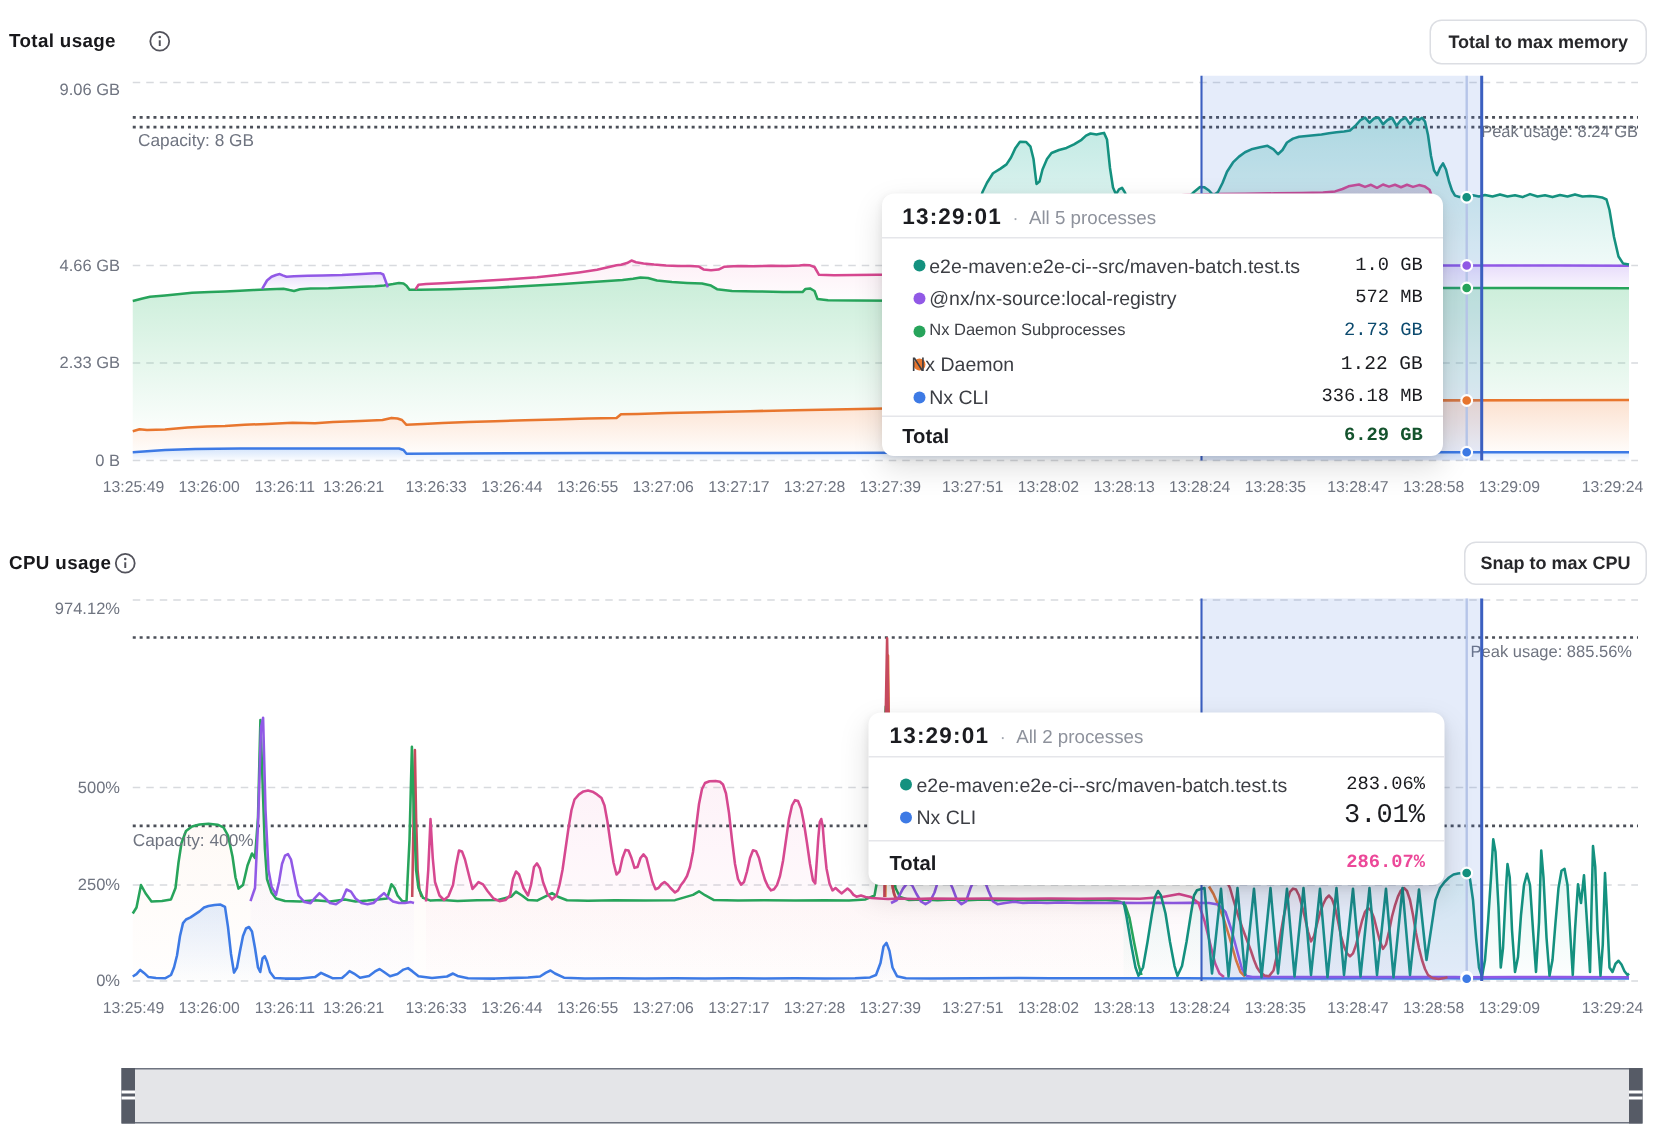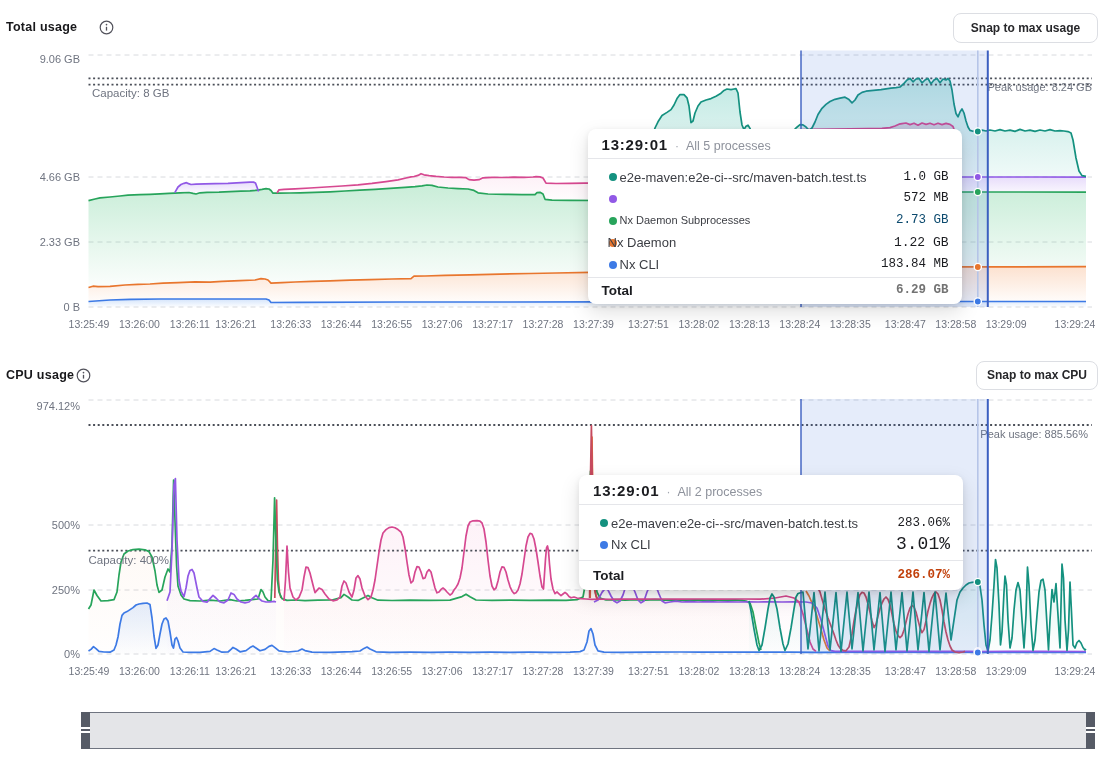--- a/index.html
+++ b/index.html
@@ -180,57 +180,58 @@
     <circle cx="7.5" cy="7.5" r="6.3" fill="none" stroke="#52525b" stroke-width="1.2"></circle>
     <line x1="7.5" y1="6.8" x2="7.5" y2="10.6" stroke="#52525b" stroke-width="1.3"></line>
     <circle cx="7.5" cy="4.6" r="0.85" fill="#52525b"></circle>
   </svg>
 <div class="title" style="left:6px;top:368px">CPU usage</div>
 <svg width="15" height="15" viewBox="0 0 15 15" style="position:absolute;left:75.5px;top:368.0px">
     <circle cx="7.5" cy="7.5" r="6.3" fill="none" stroke="#52525b" stroke-width="1.2"></circle>
     <line x1="7.5" y1="6.8" x2="7.5" y2="10.6" stroke="#52525b" stroke-width="1.3"></line>
     <circle cx="7.5" cy="4.6" r="0.85" fill="#52525b"></circle>
   </svg>
-<div class="btn" style="left:953px;top:13px;width:145px;height:29.5px">Snap to max usage</div>
+<div class="btn" style="left:953px;top:13px;width:145px;height:29.5px">Total to max memory</div>
 <div class="btn" style="left:976px;top:360.5px;width:122px;height:29.5px">Snap to max CPU</div>
 <div style="position:absolute;left:587.5px;top:128.5px;width:374px;background:#fff;border-radius:8px;box-shadow:0 8px 20px rgba(0,0,0,0.13),0 2px 6px rgba(0,0,0,0.08);z-index:10;font-family:'Liberation Sans',sans-serif">
     <div style="padding:7px 14px 5px 14px;border-bottom:1px solid #e5e6ea;display:flex;align-items:baseline">
       <span style="font-size:15px;font-weight:700;letter-spacing:0.8px;color:#1b1c20">13:29:01</span>
       <span style="font-size:12px;color:#a3a7b0;margin:0 7px">·</span>
       <span style="font-size:12.5px;color:#8e929c">All 5 processes</span>
     </div>
     <div style="padding:8px 0 2px 0">
       <div style="position:relative;height:21.8px;line-height:21.8px">
         <span style="position:absolute;left:21px;top:50%;margin-top:-4px;width:8px;height:8px;border-radius:50%;background:#14917f"></span>
         <span style="position:absolute;left:32px;font-size:13px;color:#3c3e44">e2e-maven:e2e-ci--src/maven-batch.test.ts</span>
         <span style="position:absolute;right:13px;font-family:'Liberation Mono',monospace;font-size:12.5px;color:#1b1c20">1.0 GB</span>
       </div>
       <div style="position:relative;height:21.8px;line-height:21.8px">
         <span style="position:absolute;left:21px;top:50%;margin-top:-4px;width:8px;height:8px;border-radius:50%;background:#9159e6"></span>
+        <span style="position:absolute;left:32px;font-size:13px;color:#3c3e44">@nx/nx-source:local-registry</span>
         <span style="position:absolute;right:13px;font-family:'Liberation Mono',monospace;font-size:12.5px;color:#1b1c20">572 MB</span>
       </div>
       <div style="position:relative;height:21.8px;line-height:21.8px">
         <span style="position:absolute;left:21px;top:50%;margin-top:-4px;width:8px;height:8px;border-radius:50%;background:#27a45b"></span>
         <span style="position:absolute;left:32px;font-size:11px;color:#3c3e44">Nx Daemon Subprocesses</span>
         <span style="position:absolute;right:13px;font-family:'Liberation Mono',monospace;font-size:12.5px;color:#0c4a6e">2.73 GB</span>
       </div>
       <div style="position:relative;height:21.8px;line-height:21.8px">
         <span style="position:absolute;left:21px;top:50%;margin-top:-4px;width:8px;height:8px;border-radius:50%;background:#e8762e"></span>
         <span style="position:absolute;left:20px;font-size:13px;color:#3c3e44">Nx Daemon</span>
         <span style="position:absolute;right:13px;font-family:'Liberation Mono',monospace;font-size:13px;color:#1b1c20">1.22 GB</span>
       </div>
       <div style="position:relative;height:21.8px;line-height:21.8px">
         <span style="position:absolute;left:21px;top:50%;margin-top:-4px;width:8px;height:8px;border-radius:50%;background:#3d7ae5"></span>
         <span style="position:absolute;left:32px;font-size:13px;color:#3c3e44">Nx CLI</span>
-        <span style="position:absolute;right:13px;font-family:'Liberation Mono',monospace;font-size:12.5px;color:#1b1c20">183.84 MB</span>
+        <span style="position:absolute;right:13px;font-family:'Liberation Mono',monospace;font-size:12.5px;color:#1b1c20">336.18 MB</span>
       </div>
     </div>
     <div style="border-top:1px solid #e5e6ea;position:relative;height:26.5px;line-height:25.5px">
       <span style="position:absolute;left:14px;font-size:13.5px;font-weight:700;color:#1b1c20">Total</span>
-      <span style="position:absolute;right:13px;font-family:'Liberation Mono',monospace;font-weight:700;font-size:12.5px;color:#737373">6.29 GB</span>
+      <span style="position:absolute;right:13px;font-family:'Liberation Mono',monospace;font-weight:700;font-size:12.5px;color:#14532d">6.29 GB</span>
     </div>
   </div>
 <div style="position:absolute;left:579px;top:474.5px;width:384px;background:#fff;border-radius:8px;box-shadow:0 8px 20px rgba(0,0,0,0.13),0 2px 6px rgba(0,0,0,0.08);z-index:10;font-family:'Liberation Sans',sans-serif">
     <div style="padding:7px 14px 5px 14px;border-bottom:1px solid #e5e6ea;display:flex;align-items:baseline">
       <span style="font-size:15px;font-weight:700;letter-spacing:0.8px;color:#1b1c20">13:29:01</span>
       <span style="font-size:12px;color:#a3a7b0;margin:0 7px">·</span>
       <span style="font-size:12.5px;color:#8e929c">All 2 processes</span>
     </div>
     <div style="padding:8px 0 4px 0">
       <div style="position:relative;height:21.8px;line-height:21.8px">
@@ -239,21 +240,21 @@
         <span style="position:absolute;right:13px;font-family:'Liberation Mono',monospace;font-size:12.5px;color:#1b1c20">283.06%</span>
       </div>
       <div style="position:relative;height:21.8px;line-height:21.8px">
         <span style="position:absolute;left:21px;top:50%;margin-top:-4px;width:8px;height:8px;border-radius:50%;background:#3d7ae5"></span>
         <span style="position:absolute;left:32px;font-size:13px;color:#3c3e44">Nx CLI</span>
         <span style="position:absolute;right:13px;font-family:'Liberation Mono',monospace;font-size:18px;color:#1b1c20">3.01%</span>
       </div>
     </div>
     <div style="border-top:1px solid #e5e6ea;position:relative;height:30px;line-height:29px">
       <span style="position:absolute;left:14px;font-size:13.5px;font-weight:700;color:#1b1c20">Total</span>
-      <span style="position:absolute;right:13px;font-family:'Liberation Mono',monospace;font-weight:700;font-size:12.5px;color:#c2410c">286.07%</span>
+      <span style="position:absolute;right:13px;font-family:'Liberation Mono',monospace;font-weight:700;font-size:12.5px;color:#ec4899">286.07%</span>
     </div>
   </div>
 <div style="position:absolute;left:80.5px;top:712px;width:1014.5px;height:36.5px;background:#e4e5e8;border:1px solid #6f7480">
     <div style="position:absolute;left:-1px;top:-1px;width:9.5px;height:36.5px;background:#565b66">
       <div style="position:absolute;left:0;top:15px;width:100%;height:1.8px;background:#fff"></div>
       <div style="position:absolute;left:0;top:18.8px;width:100%;height:1.8px;background:#fff"></div>
     </div>
     <div style="position:absolute;right:-1px;top:-1px;width:9.5px;height:36.5px;background:#565b66">
       <div style="position:absolute;left:0;top:15px;width:100%;height:1.8px;background:#fff"></div>
       <div style="position:absolute;left:0;top:18.8px;width:100%;height:1.8px;background:#fff"></div>

